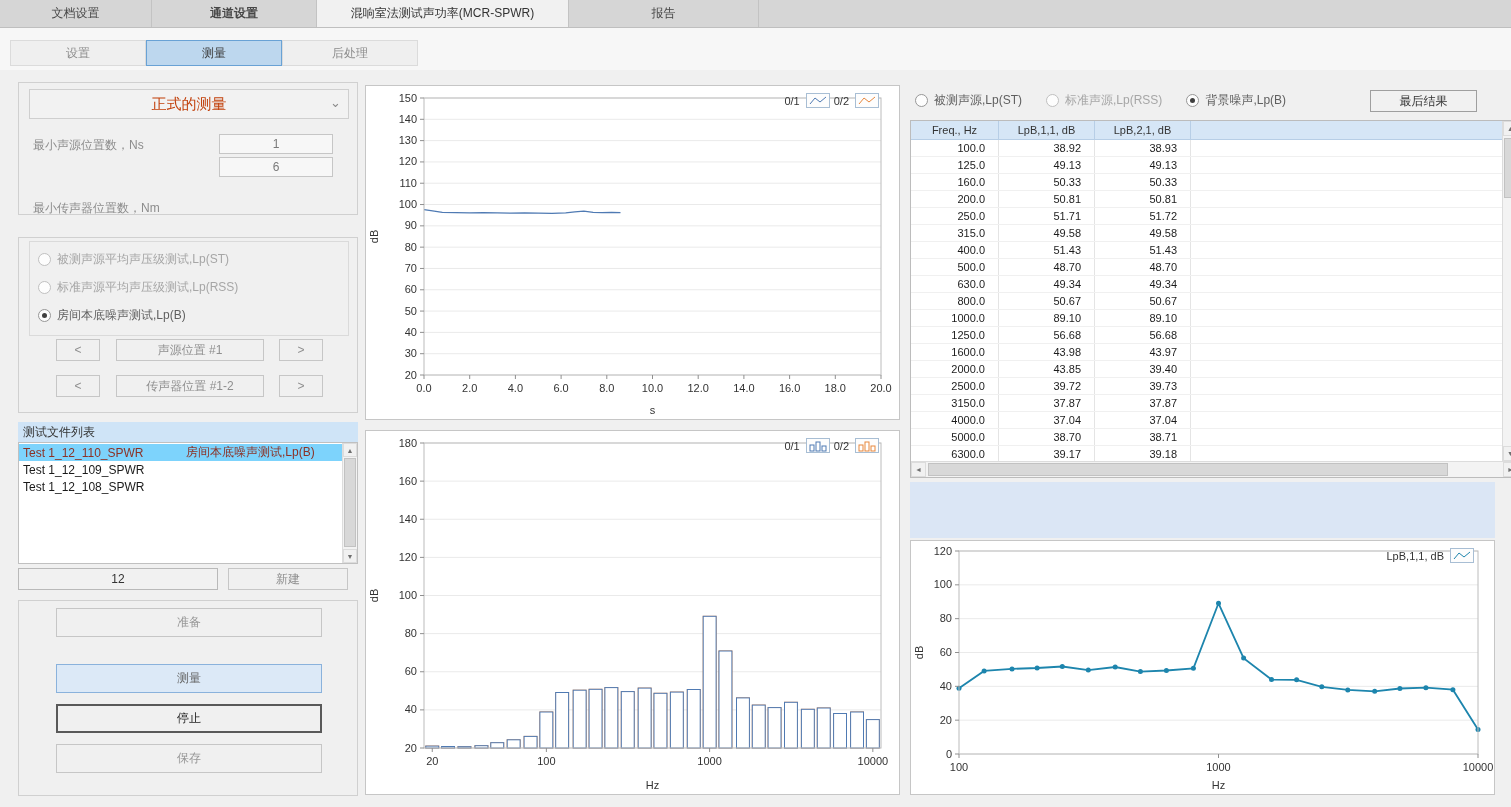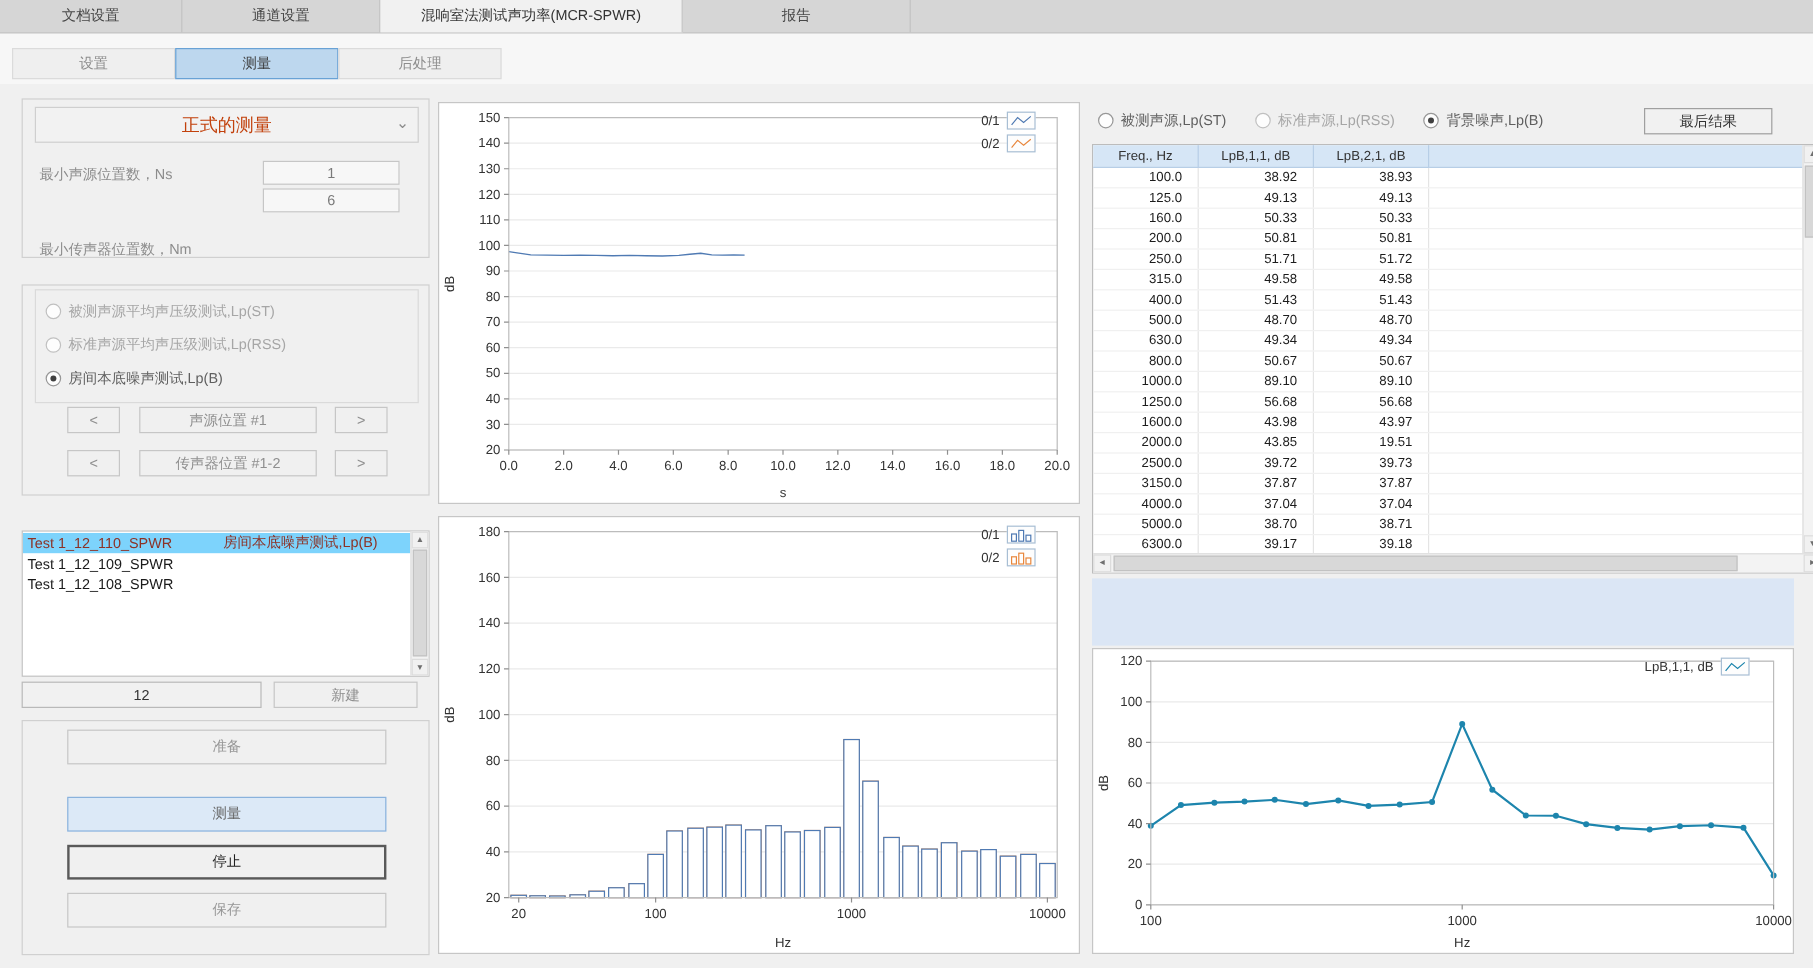--- a/index.html
+++ b/index.html
@@ -58,21 +58,21 @@
 .act-btn{position:absolute;left:37px;width:266px;height:29px;background:#f0f0f0;border:1px solid #c6c6c6;color:#979797;display:flex;align-items:center;justify-content:center;}
 .act-btn.active{background:#dce9f7;border-color:#8ab2dc;color:#666;}
 .act-btn.default{border:2px solid #595959;color:#1f1f1f;}
 
 
 .chart-panel{position:absolute;background:#fff;border:1px solid #c6c6c6;}
 #chart-time-panel{left:365px;top:85px;width:535px;height:335px;}
 #chart-spec-panel{left:365px;top:430px;width:535px;height:365px;}
 #chart-lp-panel{left:910px;top:540px;width:585px;height:255px;}
 svg text{font-family:"Liberation Sans","DejaVu Sans",sans-serif;font-size:11px;fill:#333;}
-.legend{position:absolute;top:7px;right:36px;display:flex;flex-direction:column;gap:4px;align-items:flex-end;text-align:right;}
+.legend{position:absolute;top:7px;right:20px;display:flex;flex-direction:row;gap:4px;align-items:flex-end;text-align:right;}
 .legend-row{display:flex;align-items:center;gap:6px;}
 .legend-label{font-size:11px;color:#333;}
 .legend-box{width:24px;height:15px;background:#fdfdfd;border:1px solid #a8bed4;display:flex;align-items:center;justify-content:center;}
 
 
 #result-radios{position:absolute;left:915px;top:92px;display:flex;gap:24px;}
 #final-result-button{left:1370px;top:90px;width:107px;height:22px;color:#333;background:#f1f1f1;border:1px solid #9f9f9f;}
 
 #data-table{position:absolute;left:910px;top:120px;width:609px;height:358px;background:#fff;border:1px solid #bcbcbc;}
 #table-header{position:absolute;left:0;top:0;right:16px;height:19px;display:flex;background:#d6e6f6;}
@@ -87,21 +87,21 @@
 #table-hscroll{position:absolute;left:0;right:0;bottom:0;height:16px;background:#f3f3f3;border-top:1px solid #dcdcdc;}
 #blue-strip{position:absolute;left:910px;top:482px;width:585px;height:56px;background:#dbe6f5;}
 </style>
 </head>
 <body>
 
 <div class="app">
 
   <div class="topbar" id="main-tabs">
       <div class="main-tab" style="width: 152px;">文档设置</div>
-      <div class="main-tab" style="width: 165px;">通道设置</div>
+      <div class="main-tab" style="width: 165px; font-weight: bold;">通道设置</div>
       <div class="main-tab active" style="width: 252px;">混响室法测试声功率(MCR-SPWR)</div>
       <div class="main-tab" style="width: 190px;">报告</div>
     </div>
   <div class="subbar" id="sub-tabs">
       <div class="sub-tab" style="left: 10px;">设置</div>
       <div class="sub-tab active" style="left: 146px;">测量</div>
       <div class="sub-tab" style="left: 282px;">后处理</div>
     </div>
 
   <div class="group" id="mode-group">
@@ -131,20 +131,21 @@
         </div>
       </div>
     <div class="btn nav-prev" style="left:37px;top:101px;">&lt;</div>
     <div class="btn nav-label" style="left:97px;top:101px;">声源位置 #1</div>
     <div class="btn nav-next" style="left:260px;top:101px;">&gt;</div>
     <div class="btn nav-prev" style="left:37px;top:137px;">&lt;</div>
     <div class="btn nav-label" style="left:97px;top:137px;">传声器位置 #1-2</div>
     <div class="btn nav-next" style="left:260px;top:137px;">&gt;</div>
   </div>
 
+  <div class="file-list-title">测试文件列表</div>
   <div class="file-list">
     <div id="file-list-body">
         <div class="file-row selected">
           <span class="file-name">Test 1_12_110_SPWR</span>
           <span class="file-desc">房间本底噪声测试,Lp(B)</span>
         </div>
         <div class="file-row">
           <span class="file-name">Test 1_12_109_SPWR</span>
         </div>
         <div class="file-row">
@@ -475,21 +476,21 @@
         </div>
         <div class="tr">
           <div class="td col0">1600.0</div>
           <div class="td col1">43.98</div>
           <div class="td col2">43.97</div>
           <div class="td filler"></div>
         </div>
         <div class="tr">
           <div class="td col0">2000.0</div>
           <div class="td col1">43.85</div>
-          <div class="td col2">19.51</div>
+          <div class="td col2">39.40</div>
           <div class="td filler"></div>
         </div>
         <div class="tr">
           <div class="td col0">2500.0</div>
           <div class="td col1">39.72</div>
           <div class="td col2">39.73</div>
           <div class="td filler"></div>
         </div>
         <div class="tr">
           <div class="td col0">3150.0</div>

